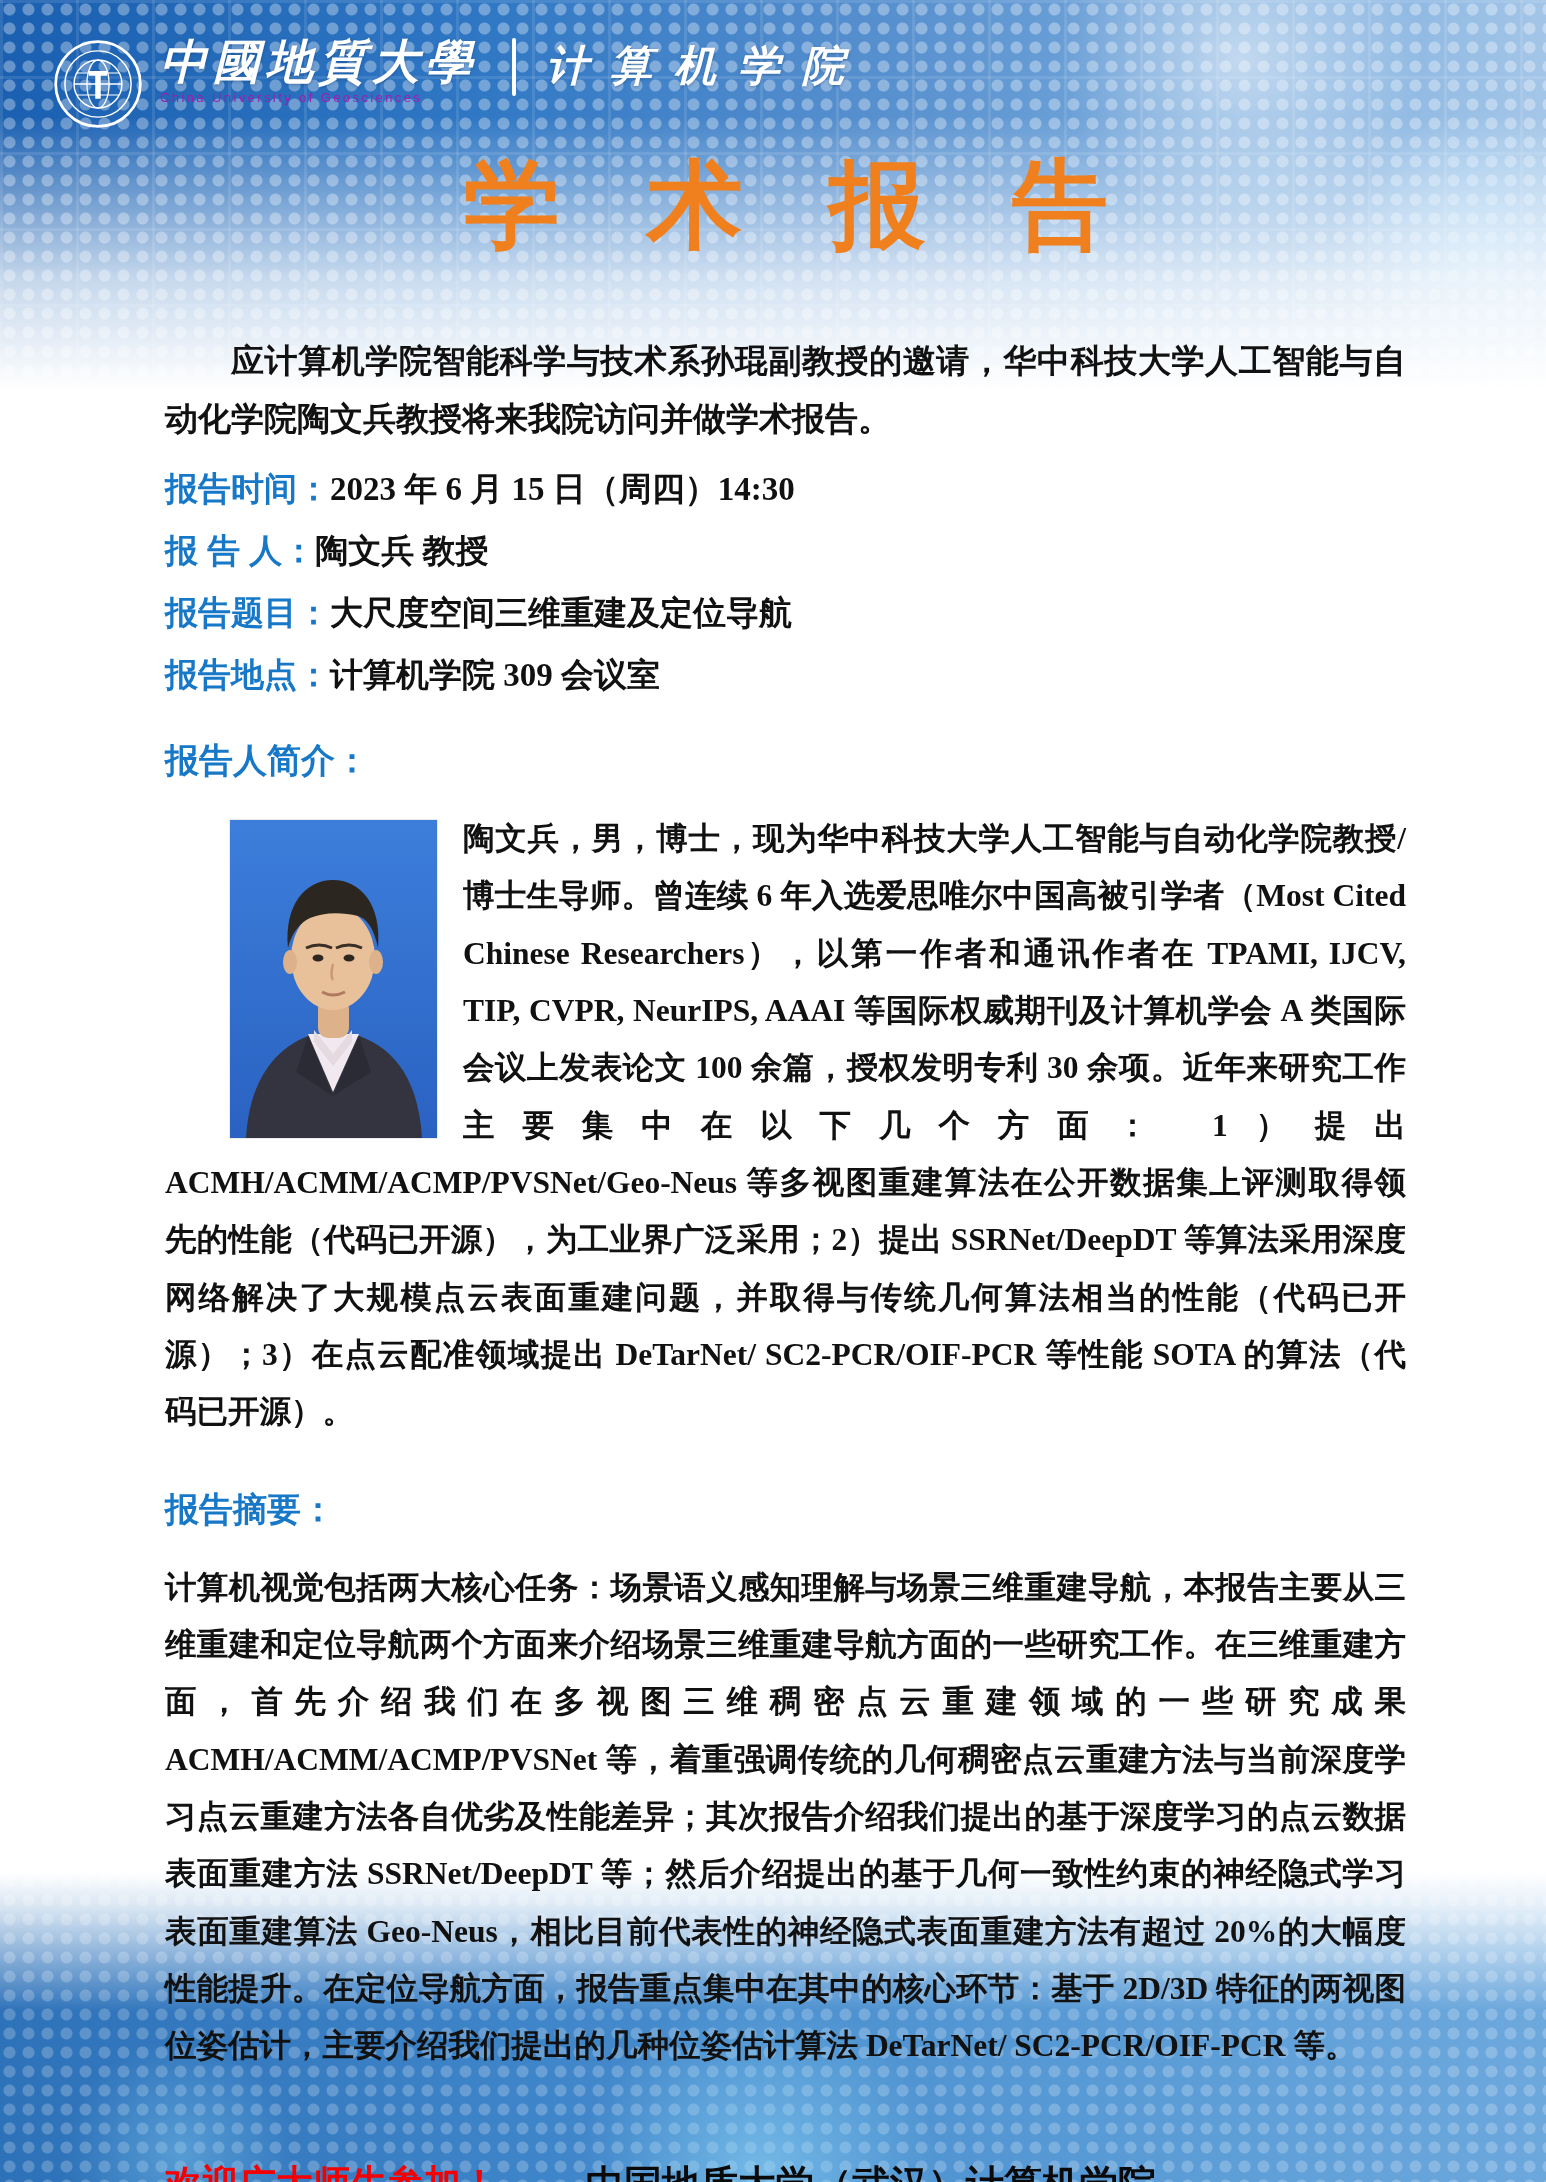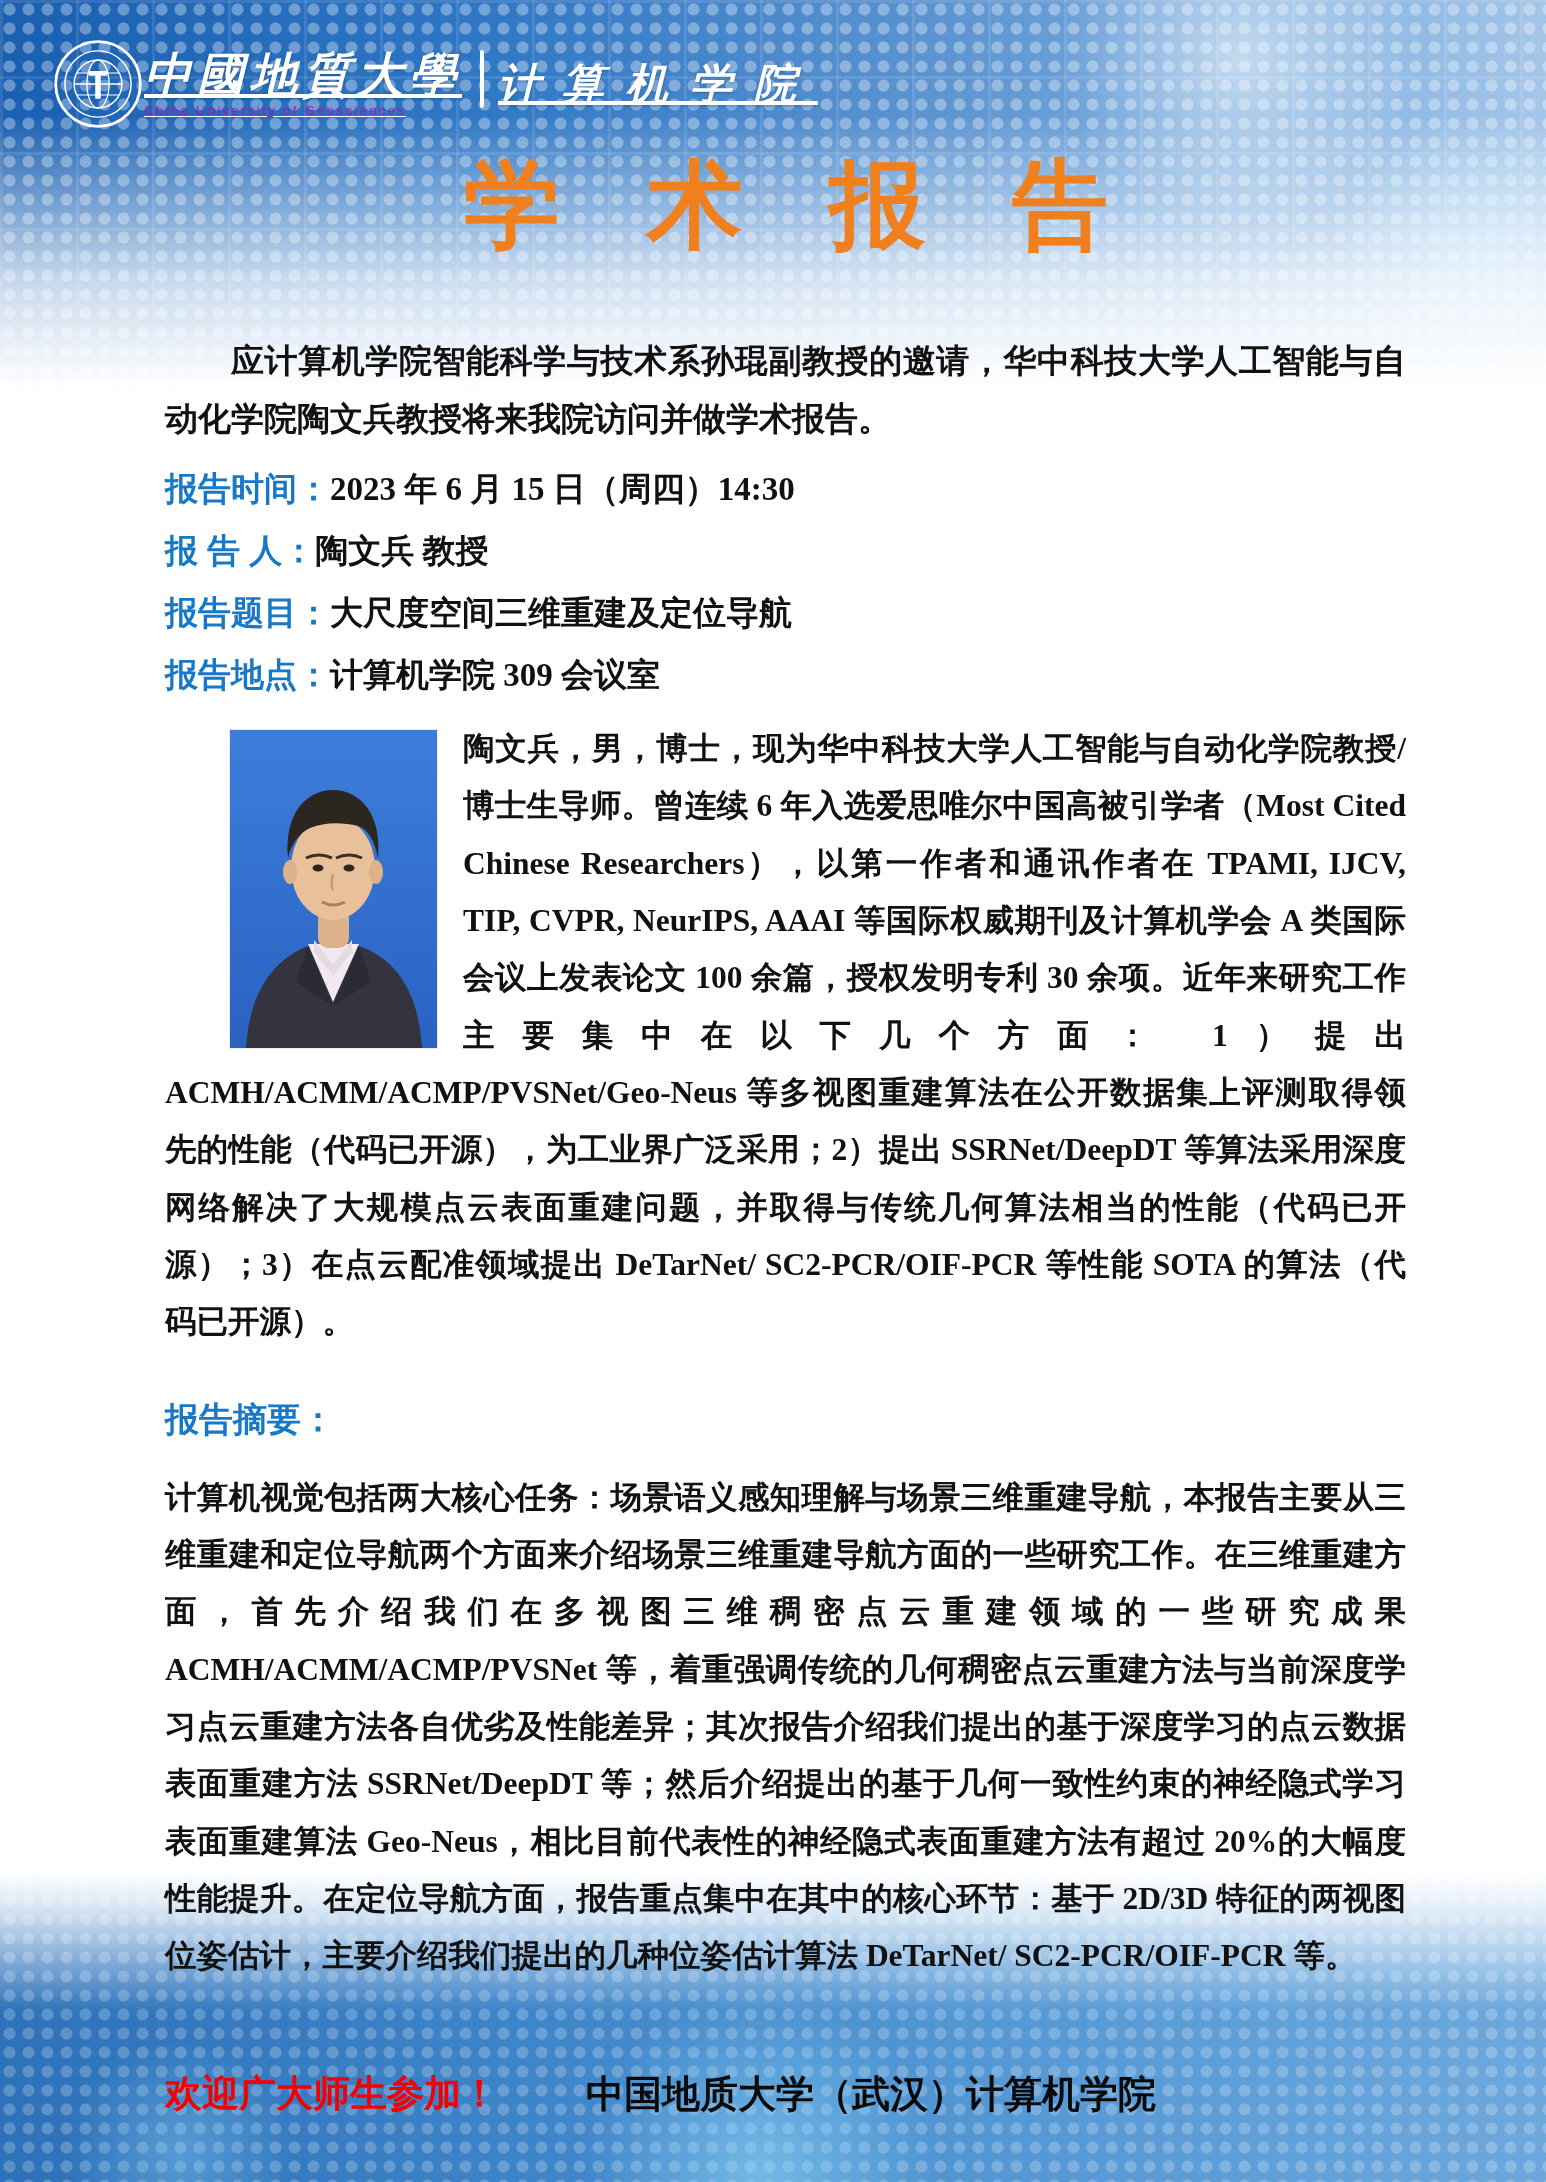--- a/index.html
+++ b/index.html
@@ -51,21 +51,21 @@
     background:radial-gradient(circle 240px at 760px 300px,rgba(150,220,250,0.55),rgba(255,255,255,0) 75%),
                radial-gradient(circle 150px at 180px 280px,rgba(140,210,245,0.4),rgba(255,255,255,0) 75%);
   }
   .bg-bottom .fade{
     position:absolute;inset:0;
     background:linear-gradient(0deg,rgba(255,255,255,0) 0%,rgba(255,255,255,0) 55%,rgba(255,255,255,0.8) 88%,#ffffff 100%);
   }
   
   .header{
     position:absolute;top:38px;left:52px;
-    display:flex;align-items:center;color:#fff;z-index:5;text-decoration:underline;
+    display:flex;align-items:flex-start;gap:16px;color:#fff;z-index:5;
   }
   .logo{width:92px;height:92px;flex:0 0 auto;}
   .uni-block{display:flex;flex-direction:column;line-height:1;}
   .uni-cn{
     font-size:47px;font-weight:bold;font-style:italic;letter-spacing:6px;
     font-family:"DejaVu Serif","Liberation Serif",serif;
     text-shadow:0 1px 3px rgba(0,40,90,0.35);
   }
   .uni-en{
     font-size:13px;letter-spacing:2.4px;margin-top:6px;font-style:normal;
@@ -176,20 +176,21 @@
         <span class="field-label">报 告 人：</span><span class="field-value">陶文兵 教授</span>
       </div>
       <div class="field-row">
         <span class="field-label">报告题目：</span><span class="field-value">大尺度空间三维重建及定位导航</span>
       </div>
       <div class="field-row">
         <span class="field-label">报告地点：</span><span class="field-value">计算机学院 309 会议室</span>
       </div>
     </div>
 
+    <div class="section-heading">报告人简介：</div>
 
     <div class="bio-clearfix">
       <svg class="speaker-photo" viewBox="0 0 207 318">
         <defs>
           <linearGradient id="pbg" x1="0" y1="0" x2="0" y2="1">
             <stop offset="0" stop-color="#3d7edb"></stop>
             <stop offset="1" stop-color="#2a62c2"></stop>
           </linearGradient>
         </defs>
         <rect x="0" y="0" width="207" height="318" fill="url(#pbg)"></rect>

